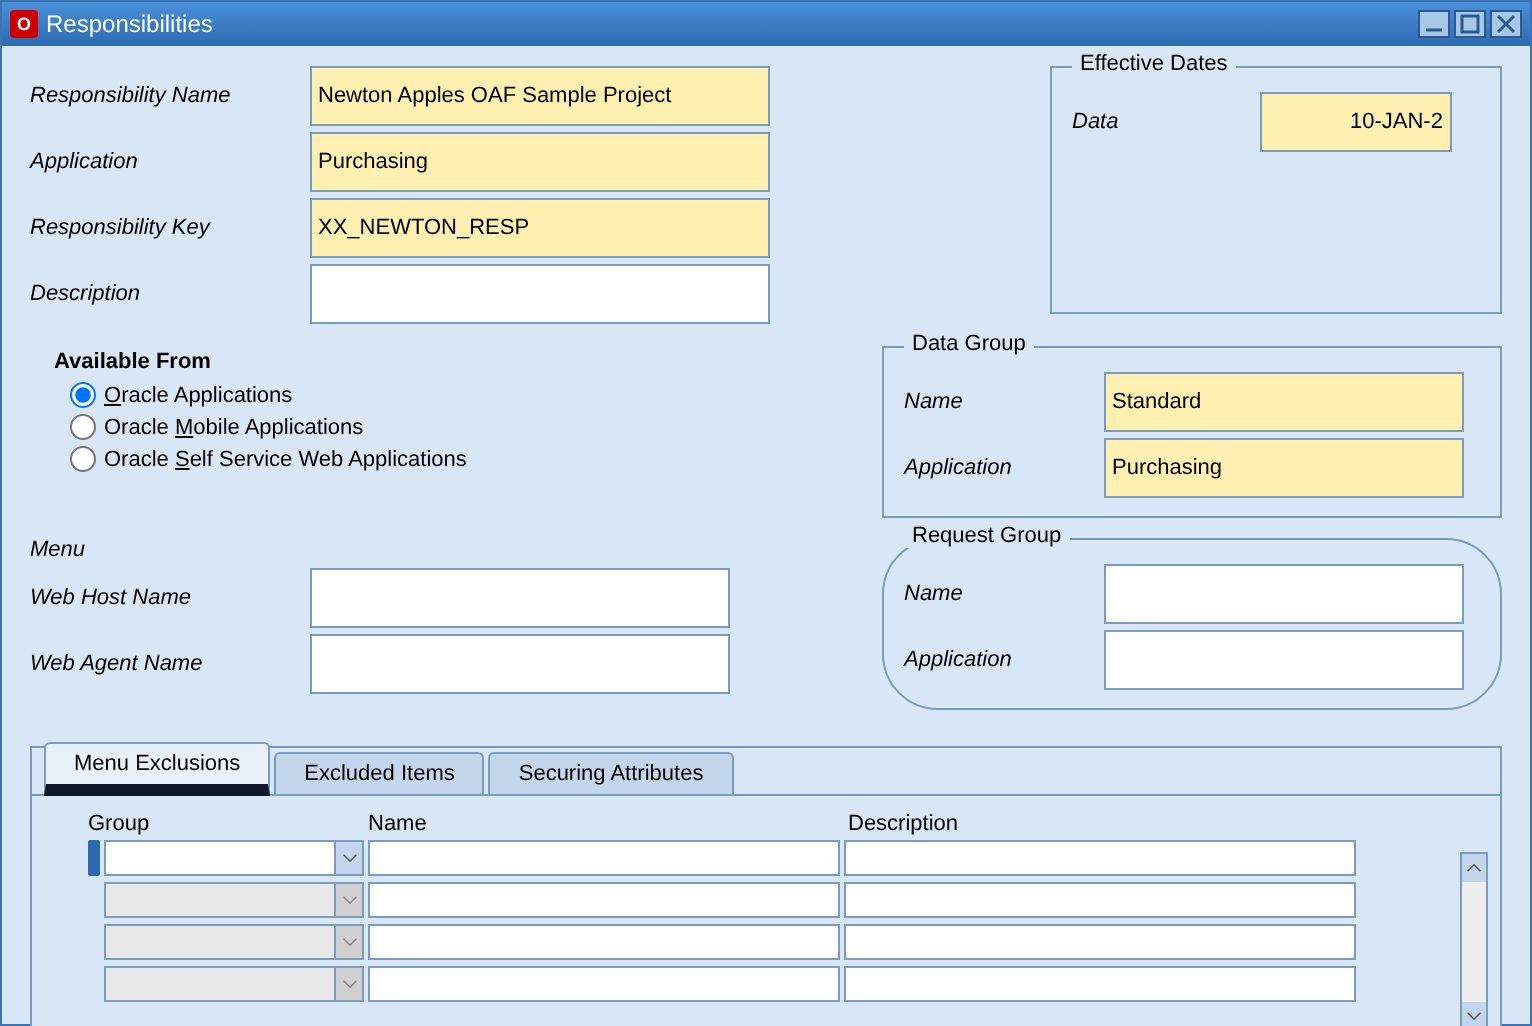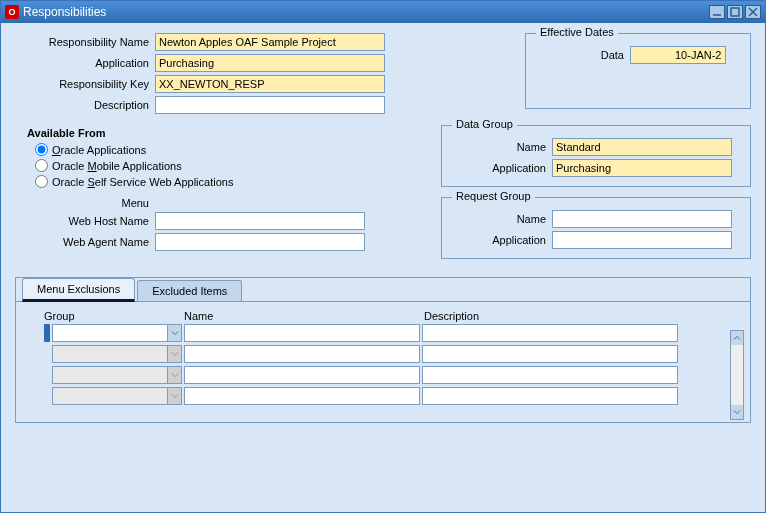--- a/index.html
+++ b/index.html
@@ -8,46 +8,46 @@
   .titlebar { height: 22px; background: linear-gradient(#4a90d9, #2d6bb0); display: flex; align-items: center; padding: 0 4px; color: #fff; font-size: 12px; }
   .titlebar .oracle-icon { width: 14px; height: 14px; background: #c00; border-radius: 2px; margin-right: 4px; display:flex; align-items:center; justify-content:center; color:#fff; font-size:9px; font-weight:bold;}
   .titlebar .title { flex: 1; }
   .titlebar .btns { display: flex; gap: 2px; }
   .titlebar .tbtn { width: 16px; height: 14px; border: 1px solid #2a5a90; background: #a8c8e8; display:flex; align-items:center; justify-content:center; }
   .titlebar .tbtn svg { width: 10px; height: 10px; stroke: #2a5a90; stroke-width:1.5; fill:none; }
   .body { padding: 10px 14px; }
   .toprow { display: flex; gap: 14px; }
   .left-fields { flex: 1; }
   .row { display: flex; align-items: center; margin-bottom: 3px; }
-  .row label { width: 140px; text-align: right; padding-right: 6px; }
-  .row input[type=text] { height: 18px; border: 1px solid #7a9cbf; padding: 0 3px; font-size: 11px; }
+  .row label { width: 140px; padding-right: 6px; font-style: italic; }
+  .row input[type=text] { height: 30px; border: 1px solid #7a9cbf; padding: 0 3px; font-size: 11px; }
   .yellow { background: #ffefb0; }
   .white { background: #fff; }
   .group { border: 1px solid #7a9cbf; position: relative; padding: 12px 10px 6px 10px; margin-bottom: 8px; background: #d9e6f5; }
   .group .legend { position: absolute; top: -8px; left: 10px; background: #d9e6f5; padding: 0 4px; font-size: 11px; }
   .eff { width: 226px; }
   .eff .row label { width: 94px; }
   .avail { margin-top: 8px; display:flex; gap:14px; }
   .avail-left { flex:1; }
   .avail-title { font-weight: bold; margin: 2px 0 4px 12px; }
   .radio-row { display:flex; align-items:flex-end; margin-left: 20px; margin-bottom:3px; }
   .radio-row input { margin:0 4px 0 0; }
   .radio-row span { }
   .radio-row span u { text-decoration: underline; }
   .dg { width: 310px; }
   .dg .row label { width: 100px; }
   .midrow { display:flex; gap:14px; margin-top:2px;}
   .mid-left { flex:1; }
   .mid-left .row label { width: 140px; }
-  .rq { width: 310px; }
+  .rq { width: 310px; border-radius: 28px; }
   .rq .row label { width: 100px; }
   .tabs-wrap { border: 1px solid #7a9cbf; margin: 10px 0 0 0; padding: 0; background:#d9e6f5; }
   .tabbar { display: flex; align-items: flex-end; height: 24px; padding-left: 6px; border-bottom: 1px solid #7a9cbf; }
   .tab { padding: 4px 14px; border: 1px solid #7a9cbf; border-bottom: none; margin-right: 2px; background: #c3d6eb; border-radius: 3px 3px 0 0; cursor:pointer; }
-  .tab.active { background: #e8f0fa; font-weight: normal; position:relative; top:1px; border-bottom:3px solid #0f172a;}
+  .tab.active { background: #e8f0fa; font-weight: normal; position:relative; top:1px; border-bottom:6px solid #0f172a;}
   .tabpanel { padding: 8px 10px 14px 28px; position:relative; }
   .grid-head { display:flex; margin-bottom:2px; }
   .grid-head div { }
   .col-type { width: 140px; }
   .col-name { width: 240px; }
   .col-desc { width: 260px; }
   .grid-row { display:flex; margin-bottom:3px; align-items:center; }
   .grid-row .cursor { width: 6px; height: 18px; background: #2d6bb0; margin-right:2px; border-radius:1px;}
   .grid-row .nocursor { width: 8px; }
   .combo { position:relative; }
@@ -170,20 +170,21 @@
           <label>Application</label>
           <input type="text" class="white" style="width: 180px;" value="">
         </div>
       </div>
     </div>
 
     <div class="tabs-wrap">
       <div class="tabbar">
         <div class="tab active">Menu Exclusions</div>
         <div class="tab">Excluded Items</div>
+        <div class="tab">Securing Attributes</div>
       </div>
       <div class="tabpanel">
         <div class="grid-head">
           <div class="col-type">Group</div>
           <div class="col-name">Name</div>
           <div class="col-desc">Description</div>
         </div>
 
         <div class="grid-row">
           <div class="cursor"></div>

